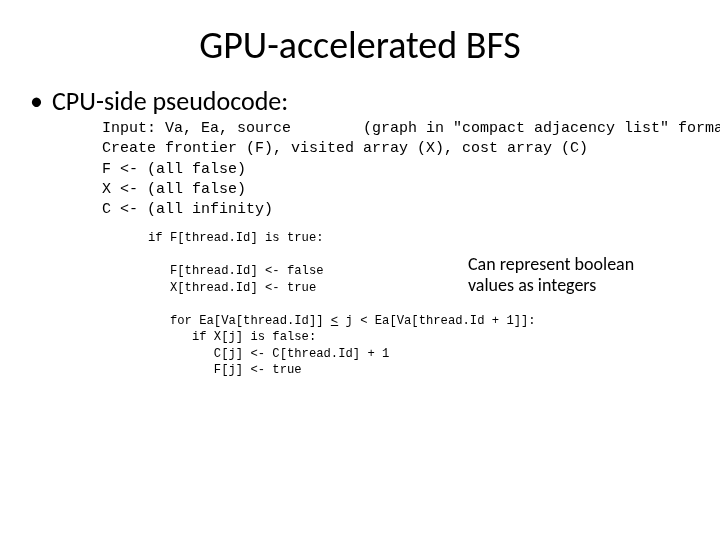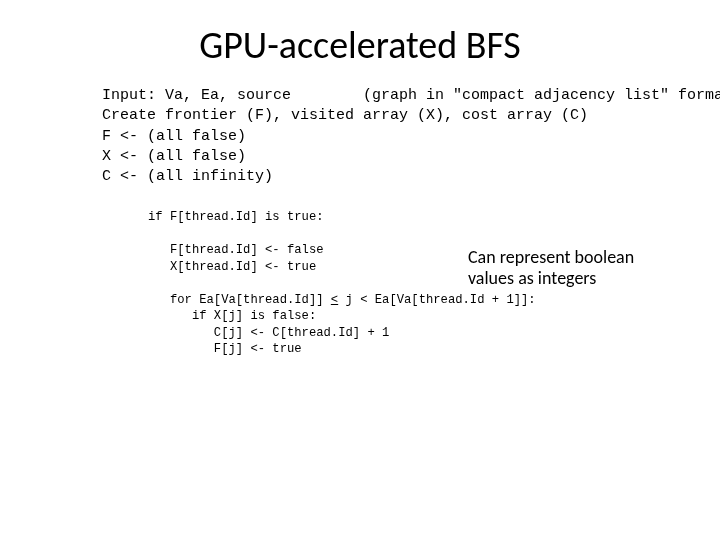--- a/index.html
+++ b/index.html
@@ -53,40 +53,43 @@
     margin-left: 74px;
     margin-top: 2px;
     margin-bottom: 6px;
   }
   .code2 {
     font-family: "Courier New", Courier, monospace;
     font-size: 12.2px;
     line-height: 1.35;
     white-space: pre;
     margin-left: 120px;
-    margin-top: 12px;
+    margin-top: 0;
   }
   .note {
     position: absolute;
     right: 62px;
-    top: 247px;
+    top: 254px;
     width: 190px;
     font-size: 18px;
     line-height: 1.15;
   }
   .spacer-small { height: 4px; }
   .underline { text-decoration: underline; }
 </style>
 </head>
 <body>
 
 <div class="slide">
 
   <div class="title">GPU-accelerated BFS</div>
 
+  <ul class="bullets">
+    <li>CPU-side pseudocode:</li>
+  </ul>
 
   <div class="code">Input: Va, Ea, source        (graph in "compact adjacency list" format)
 Create frontier (F), visited array (X), cost array (C)
 F &lt;- (all false)
 X &lt;- (all false)
 C &lt;- (all infinity)</div>
   <div class="spacer-small"></div>
 
   <div class="note">Can represent boolean values as integers</div>
 

